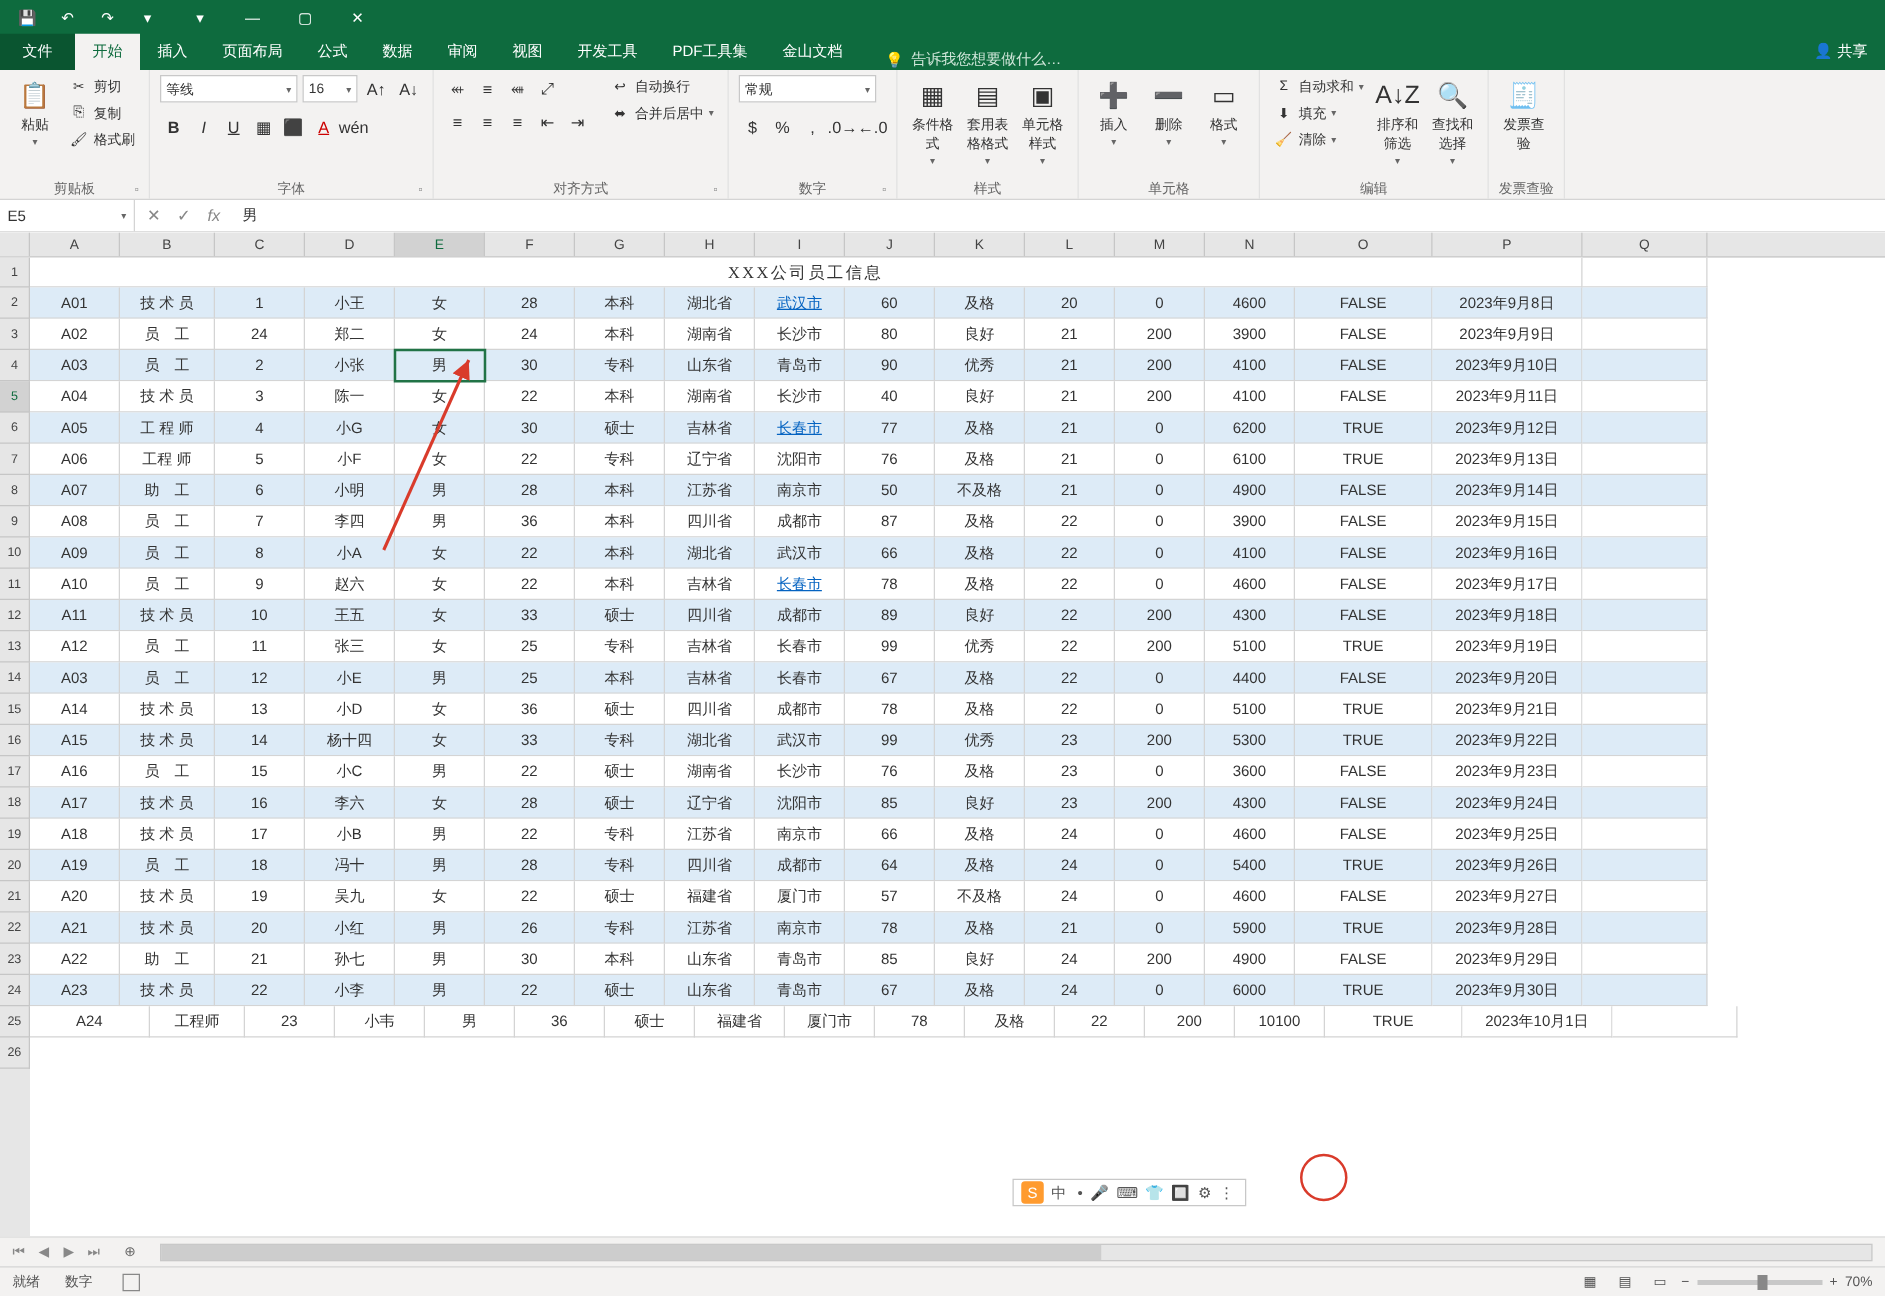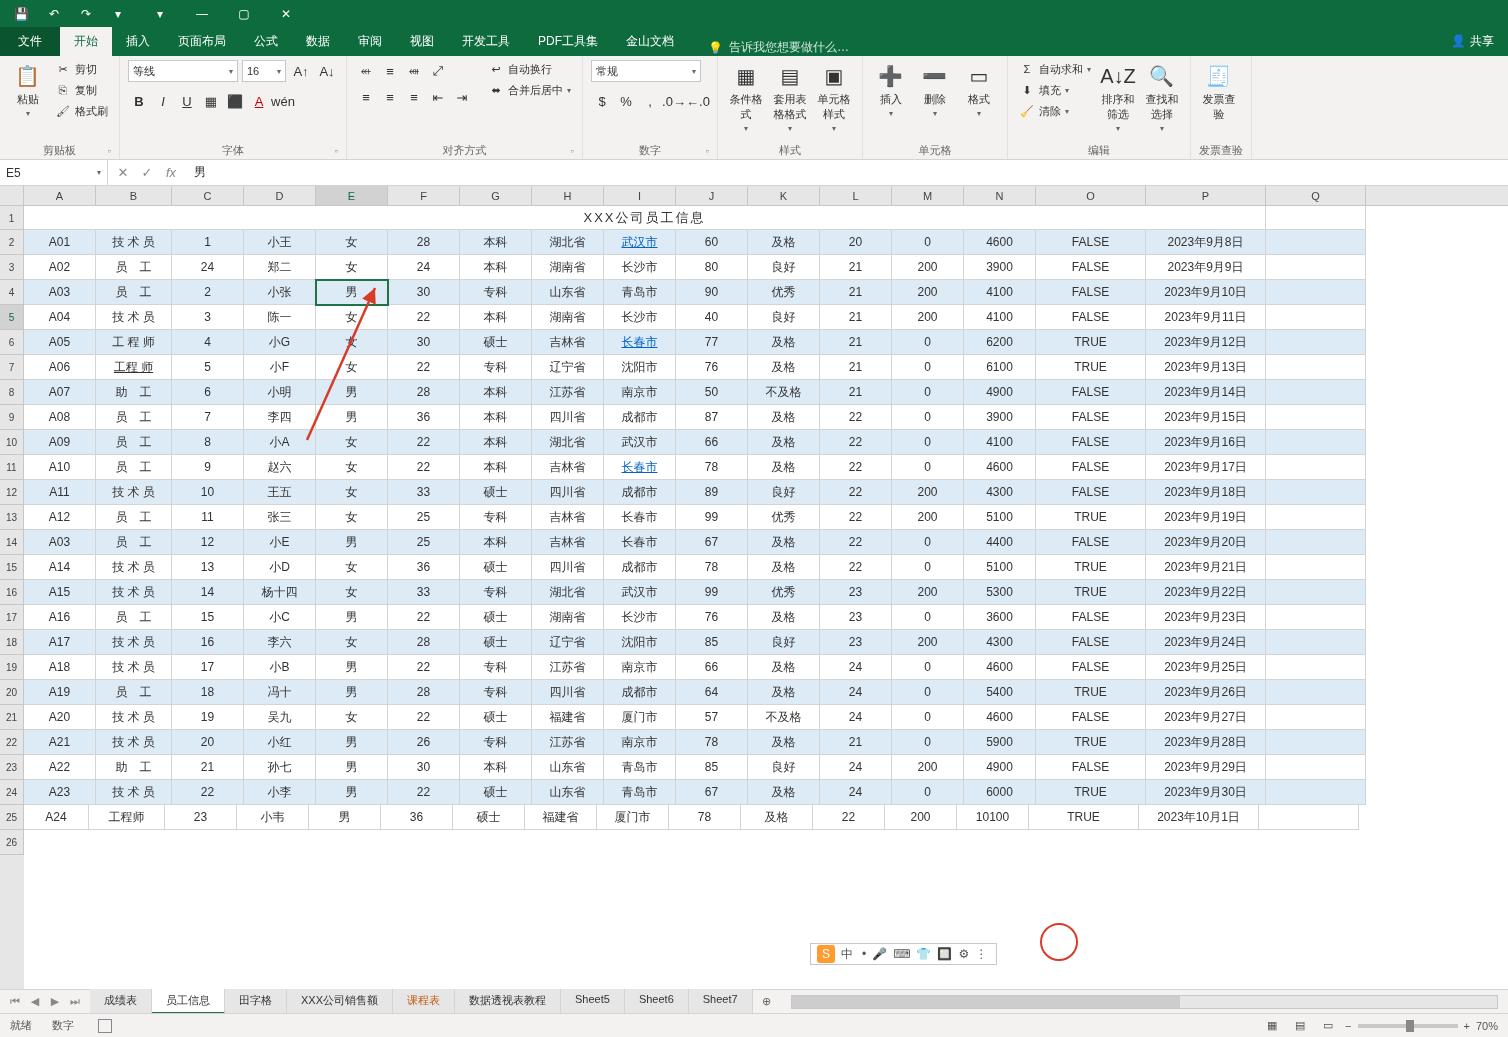--- a/index.html
+++ b/index.html
@@ -407,21 +407,21 @@
       <div class="cells" id="cells">
         <svg class="arrow-annotation" style="left:273px; top:74px; width:90px; height:170px;">
           <defs>
               <marker id="ah" markerWidth="8" markerHeight="8" refX="6" refY="3" orient="auto">
                 <path d="M0,0 L6,3 L0,6 Z" fill="#d93b2b"></path>
               </marker>
             </defs>
           <line x1="10" y1="160" x2="78" y2="8" stroke="#d93b2b" stroke-width="2.5" marker-end="url(#ah)"></line>
         </svg>
       <div class="row row1">
-            <div class="title-merged" style="width: 1242px; height: 24px;">XXX公司员工信息</div>
+            <div class="title-merged" style="width: 1242px; height: 24px; font-family: Liberation Serif, serif;">XXX公司员工信息</div>
             <div class="cell " style="width: 100px;"></div>
           </div>
           <div class="row even-row">
             <div class="cell " style="width: 72px;">A01</div>
             <div class="cell " style="width: 76px;">技 术 员</div>
             <div class="cell " style="width: 72px;">1</div>
             <div class="cell " style="width: 72px;">小王</div>
             <div class="cell " style="width: 72px;">女</div>
             <div class="cell " style="width: 72px;">28</div>
             <div class="cell " style="width: 72px;">本科</div>
@@ -507,21 +507,21 @@
             <div class="cell " style="width: 72px;">及格</div>
             <div class="cell " style="width: 72px;">21</div>
             <div class="cell " style="width: 72px;">0</div>
             <div class="cell " style="width: 72px;">6200</div>
             <div class="cell " style="width: 110px;">TRUE</div>
             <div class="cell " style="width: 120px;">2023年9月12日</div>
             <div class="cell " style="width: 100px;"></div>
           </div>
           <div class="row odd-row">
             <div class="cell " style="width: 72px;">A06</div>
-            <div class="cell " style="width: 76px; text-decoration: underline;">工程 师</div>
+            <div class="cell " style="width: 76px;">工程 师</div>
             <div class="cell " style="width: 72px;">5</div>
             <div class="cell " style="width: 72px;">小F</div>
             <div class="cell " style="width: 72px;">女</div>
             <div class="cell " style="width: 72px;">22</div>
             <div class="cell " style="width: 72px;">专科</div>
             <div class="cell " style="width: 72px;">辽宁省</div>
             <div class="cell " style="width: 72px;">沈阳市</div>
             <div class="cell " style="width: 72px;">76</div>
             <div class="cell " style="width: 72px;">及格</div>
             <div class="cell " style="width: 72px;">21</div>
@@ -848,21 +848,21 @@
             <div class="cell " style="width: 72px;">67</div>
             <div class="cell " style="width: 72px;">及格</div>
             <div class="cell " style="width: 72px;">24</div>
             <div class="cell " style="width: 72px;">0</div>
             <div class="cell " style="width: 72px;">6000</div>
             <div class="cell " style="width: 110px;">TRUE</div>
             <div class="cell " style="width: 120px;">2023年9月30日</div>
             <div class="cell " style="width: 100px;"></div>
           </div>
           <div class="row odd-row">
-            <div class="cell " style="width: 65px;">A24</div>
+            <div class="cell " style="width: 96px;">A24</div>
             <div class="cell " style="width: 76px;">工程师</div>
             <div class="cell " style="width: 72px;">23</div>
             <div class="cell " style="width: 72px;">小韦</div>
             <div class="cell " style="width: 72px;">男</div>
             <div class="cell " style="width: 72px;">36</div>
             <div class="cell " style="width: 72px;">硕士</div>
             <div class="cell " style="width: 72px;">福建省</div>
             <div class="cell " style="width: 72px;">厦门市</div>
             <div class="cell " style="width: 72px;">78</div>
             <div class="cell " style="width: 72px;">及格</div>
@@ -891,31 +891,20 @@
     </div>
   </div>
 
   <div class="sheet-bar">
     <div class="sheet-nav">
       <div class="nb">⏮</div>
       <div class="nb">◀</div>
       <div class="nb">▶</div>
       <div class="nb">⏭</div>
     </div>
-    <div class="sheet-tabs" id="sheets">
-        <div class="sheet-tab">成绩表</div>
-        <div class="sheet-tab active">员工信息</div>
-        <div class="sheet-tab">田字格</div>
-        <div class="sheet-tab">XXX公司销售额</div>
-        <div class="sheet-tab colored">课程表</div>
-        <div class="sheet-tab">数据透视表教程</div>
-        <div class="sheet-tab">Sheet5</div>
-        <div class="sheet-tab">Sheet6</div>
-        <div class="sheet-tab">Sheet7</div>
-      </div>
     <div class="sheet-add">⊕</div>
     <div class="hscroll">
         <div class="hscroll-track">
           <div class="hscroll-thumb"></div>
         </div>
       </div>
   </div>
 
   <div class="status-bar">
     <span>就绪</span>

